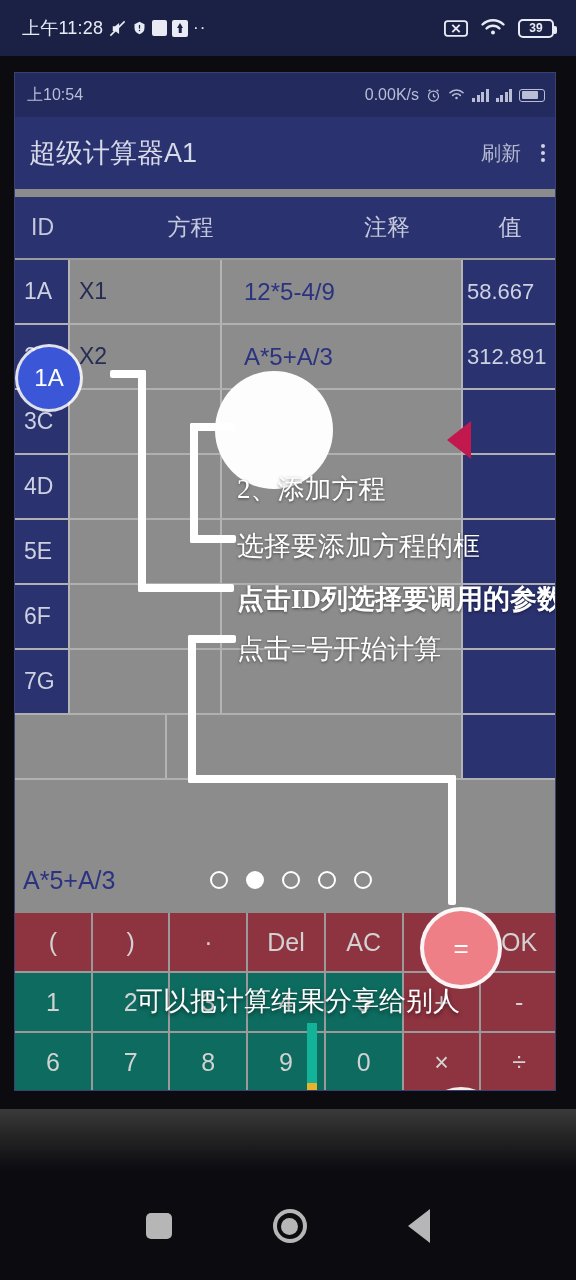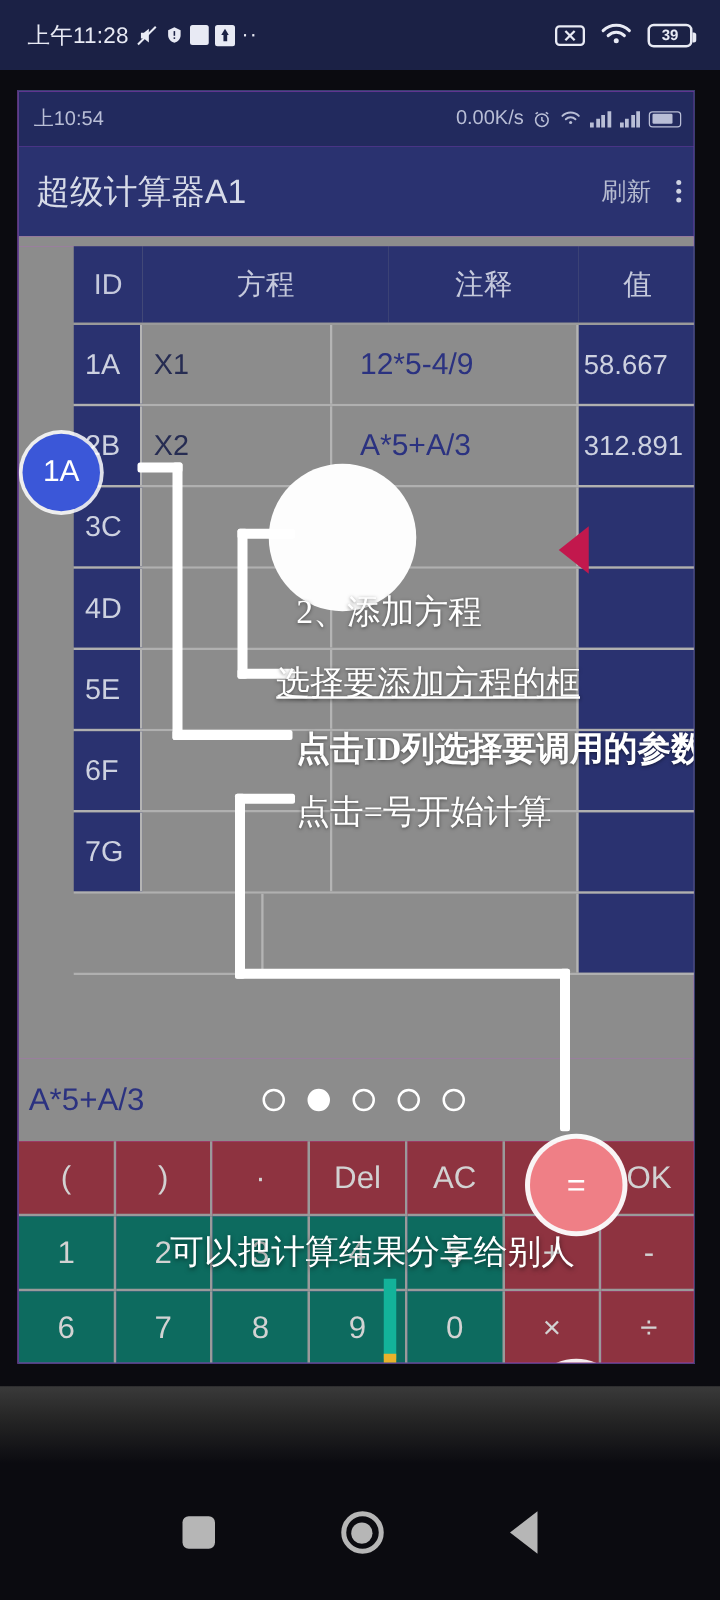--- a/index.html
+++ b/index.html
@@ -52,21 +52,21 @@
   #app-title .t { color:#d7dbe8; font-size:27px; }
   #app-title .refresh { margin-left:auto; color:#b6bbd0; font-size:20px; padding-right:22px; }
   #app-title .kebab { position:absolute; right:12px; top:50%; transform:translateY(-50%);
                       display:flex; flex-direction:column; gap:3px; }
   #app-title .kebab span { width:4px; height:4px; background:#cfd3e2; border-radius:50%; }
 
   #app-divider { position:absolute; left:0; top:116px; width:542px; height:8px; background:#8c8c8c; }
 
   
   #table { position:absolute; left:0; top:124px; width:542px; height:650px; background:#8c8c8c; }
-  .trow { display:flex; height:65px; border-bottom:2px solid #b0b0b0;margin-left:44px; }
+  .trow { display:flex; height:65px; border-bottom:2px solid #b0b0b0; }
   .trow.head { height:63px; border-bottom:2px solid #9a9a9a; }
   .c-id   { width:55px; flex:0 0 55px; }
   .c-note { width:152px; flex:0 0 152px; }
   .c-eq   { flex:1 1 auto; }
   .c-val  { width:94px; flex:0 0 94px; }
   .cell { display:flex; align-items:center; position:relative; }
   .cell.blue { background:#2a3270; }
   .cell.head { background:#2a3270; justify-content:center; color:#c5c9dc; font-size:23px; }
   .cell.grey { background:#8c8c8c; }
   .sep { position:absolute; right:0; top:0; bottom:0; width:2px; background:#b4b4b4; }
@@ -414,21 +414,21 @@
     <div class="wline" style="left:123px; top:511px; width:96px; height:8px;"></div>
     <div class="wline" style="left:175px; top:350px; width:8px;  height:120px;"></div>
     <div class="wline" style="left:175px; top:350px; width:46px; height:8px;"></div>
     <div class="wline" style="left:175px; top:462px; width:46px; height:8px;"></div>
     <div class="wline" style="left:173px; top:562px; width:48px; height:8px;"></div>
     <div class="wline" style="left:173px; top:562px; width:8px;  height:148px;"></div>
     <div class="wline" style="left:173px; top:702px; width:268px; height:8px;"></div>
     <div class="wline" style="left:433px; top:702px; width:8px;  height:130px;"></div>
 
     <div class="anno" style="left:222px; top:398px;">2、添加方程</div>
-    <div class="anno" style="left:206px; top:455px;text-decoration:underline;">选择要添加方程的框</div>
+    <div class="anno" style="left:222px; top:455px;">选择要添加方程的框</div>
     <div class="anno" style="left:222px; top:508px;font-weight:bold;">点击ID列选择要调用的参数</div>
     <div class="anno" style="left:222px; top:558px;">点击=号开始计算</div>
 
     <div id="input-strip">
       <span id="input-val">A*5+A/3</span>
       <div id="dots">
         <span class="d"></span>
         <span class="d on"></span>
         <span class="d"></span>
         <span class="d"></span>

